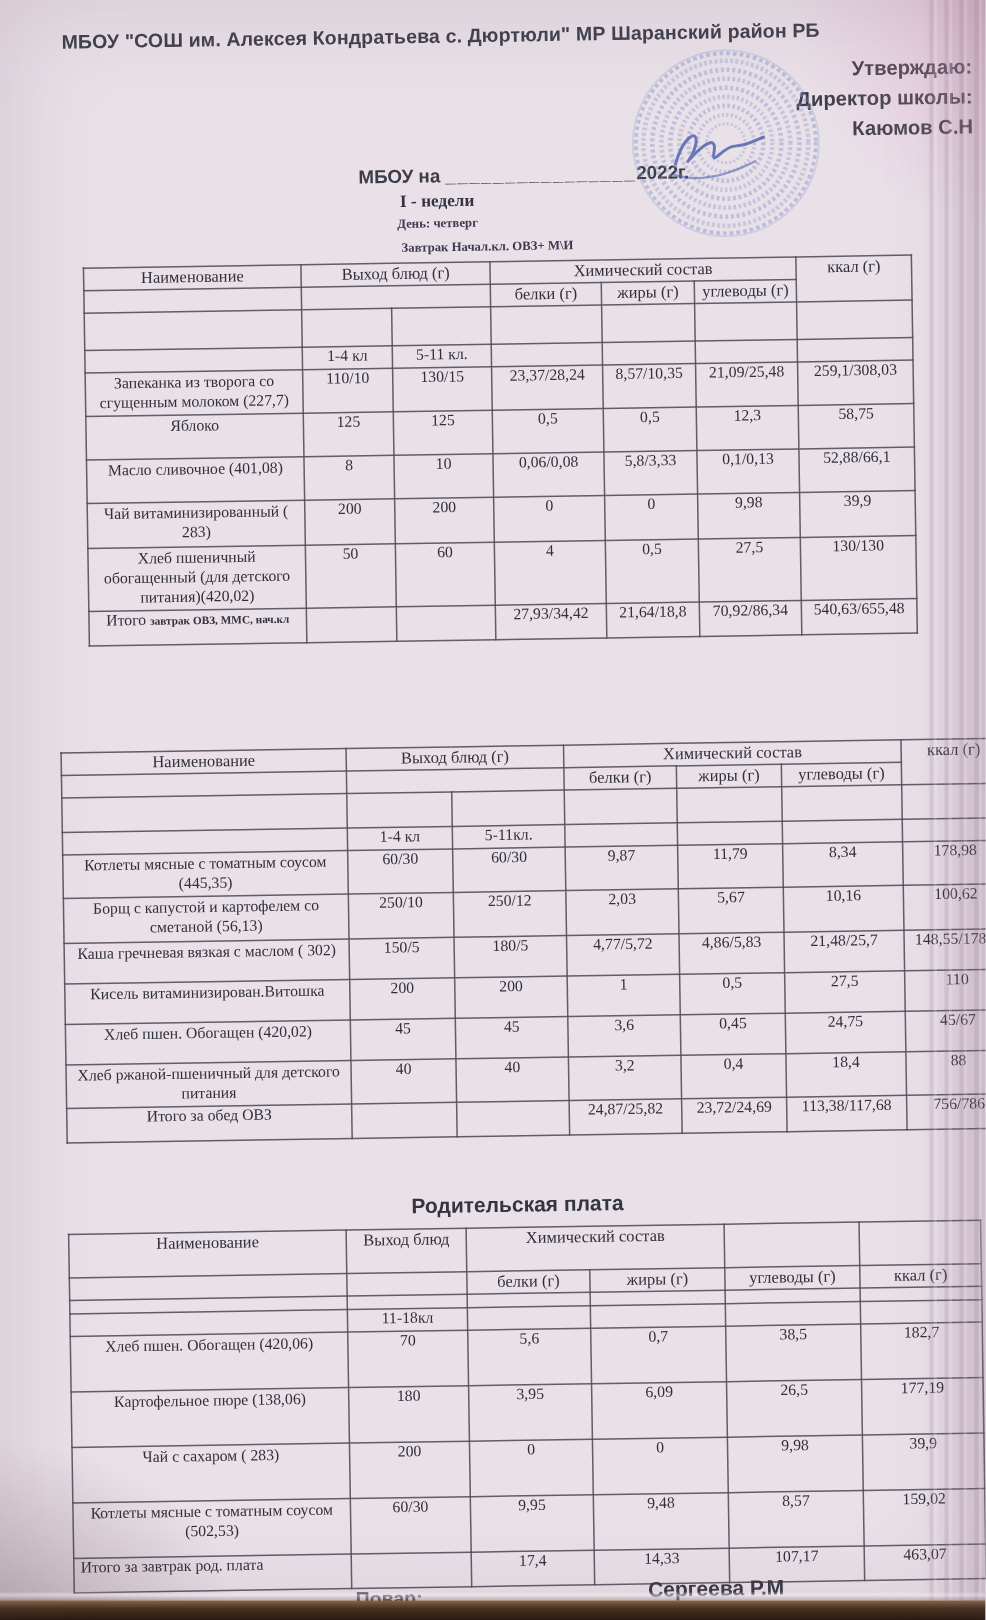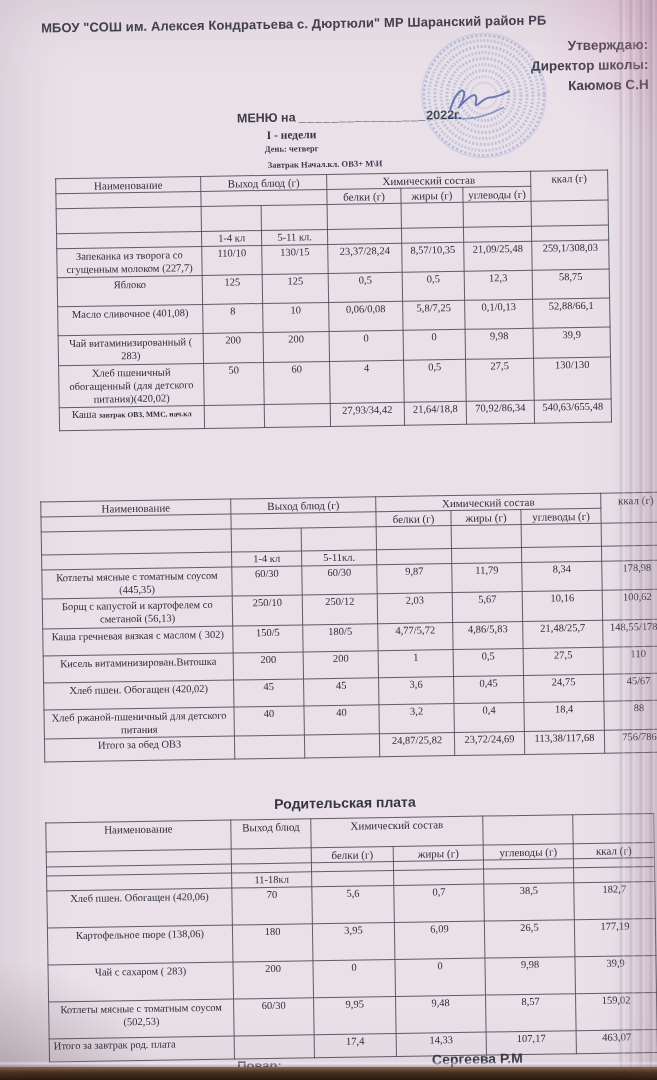--- a/index.html
+++ b/index.html
@@ -94,21 +94,21 @@
     <circle cx="64" cy="64" r="25" stroke="#7e95cc" stroke-width="3" stroke-dasharray="1.8 1.6" opacity="0.5"></circle>
     <circle cx="64" cy="64" r="19" stroke="#7e95cc" stroke-width="2.5" stroke-dasharray="1.5 1.5" opacity="0.45"></circle>
     <circle cx="64" cy="64" r="13" stroke="#7e95cc" stroke-width="2" stroke-dasharray="1.5 1.3" opacity="0.4"></circle>
     <g stroke="#3d55a5" opacity="0.9">
       <path d="M30,78 C36,58 46,54 44,64 C42,74 34,80 42,72 C52,62 58,60 56,70 C54,80 62,66 70,66 C78,66 84,62 90,60" stroke-width="2"></path>
       <path d="M28,84 C44,90 64,86 84,76" stroke-width="1.6" opacity="0.7"></path>
     </g>
   </svg>
 
   <div class="menu-line">
-    <span>МЕНЮ на</span>
+    <span>МБОУ на</span>
     <span class="blank">________________</span><span>2022г.</span>
   </div>
   <div class="week">I - недели</div>
   <div class="day">День: четверг</div>
   <div class="t1-caption">Завтрак Начал.кл. ОВЗ+ М\И</div>
 
   <table class="menu-table t1">
     <colgroup>
       <col style="width:145px">
         <col style="width:60px">
@@ -168,21 +168,21 @@
           <td class="val-cell">0,5</td>
           <td class="val-cell">0,5</td>
           <td class="val-cell">12,3</td>
           <td class="val-cell">58,75</td>
         </tr>
         <tr>
           <td class="name-cell">Масло сливочное (401,08)</td>
           <td class="val-cell">8</td>
           <td class="val-cell">10</td>
           <td class="val-cell">0,06/0,08</td>
-          <td class="val-cell">5,8/7,25</td>
+          <td class="val-cell">5,8/3,33</td>
           <td class="val-cell">0,1/0,13</td>
           <td class="val-cell">52,88/66,1</td>
         </tr>
         <tr>
           <td class="name-cell">Чай витаминизированный ( 283)</td>
           <td class="val-cell">200</td>
           <td class="val-cell">200</td>
           <td class="val-cell">0</td>
           <td class="val-cell">0</td>
           <td class="val-cell">9,98</td>
@@ -194,21 +194,21 @@
           <td class="val-cell">60</td>
           <td class="val-cell">4</td>
           <td class="val-cell">0,5</td>
           <td class="val-cell">27,5</td>
           <td class="val-cell">130/130</td>
         </tr>
       </tbody>
     <tfoot>
       <tr>
         <td class="total-name">
-          <span>Каша</span>
+          <span>Итого</span>
           <span class="total-sub">завтрак ОВЗ, ММС, нач.кл</span>
         </td>
         <td></td>
           <td></td>
         <td>27,93/34,42</td>
         <td>21,64/18,8</td>
         <td>70,92/86,34</td>
         <td>540,63/655,48</td>
       </tr>
     </tfoot>

